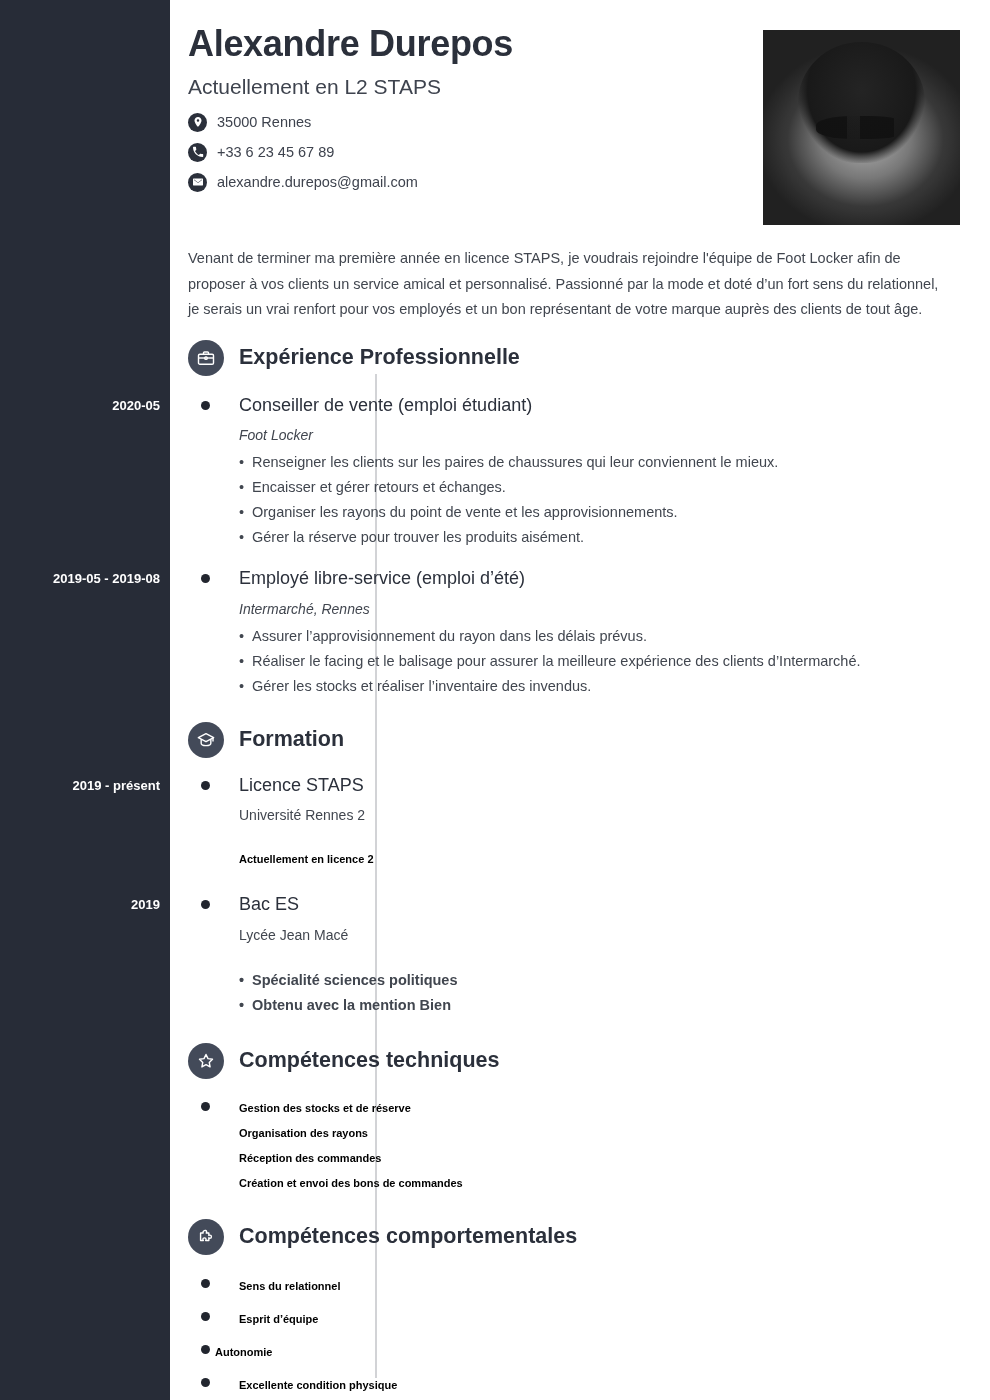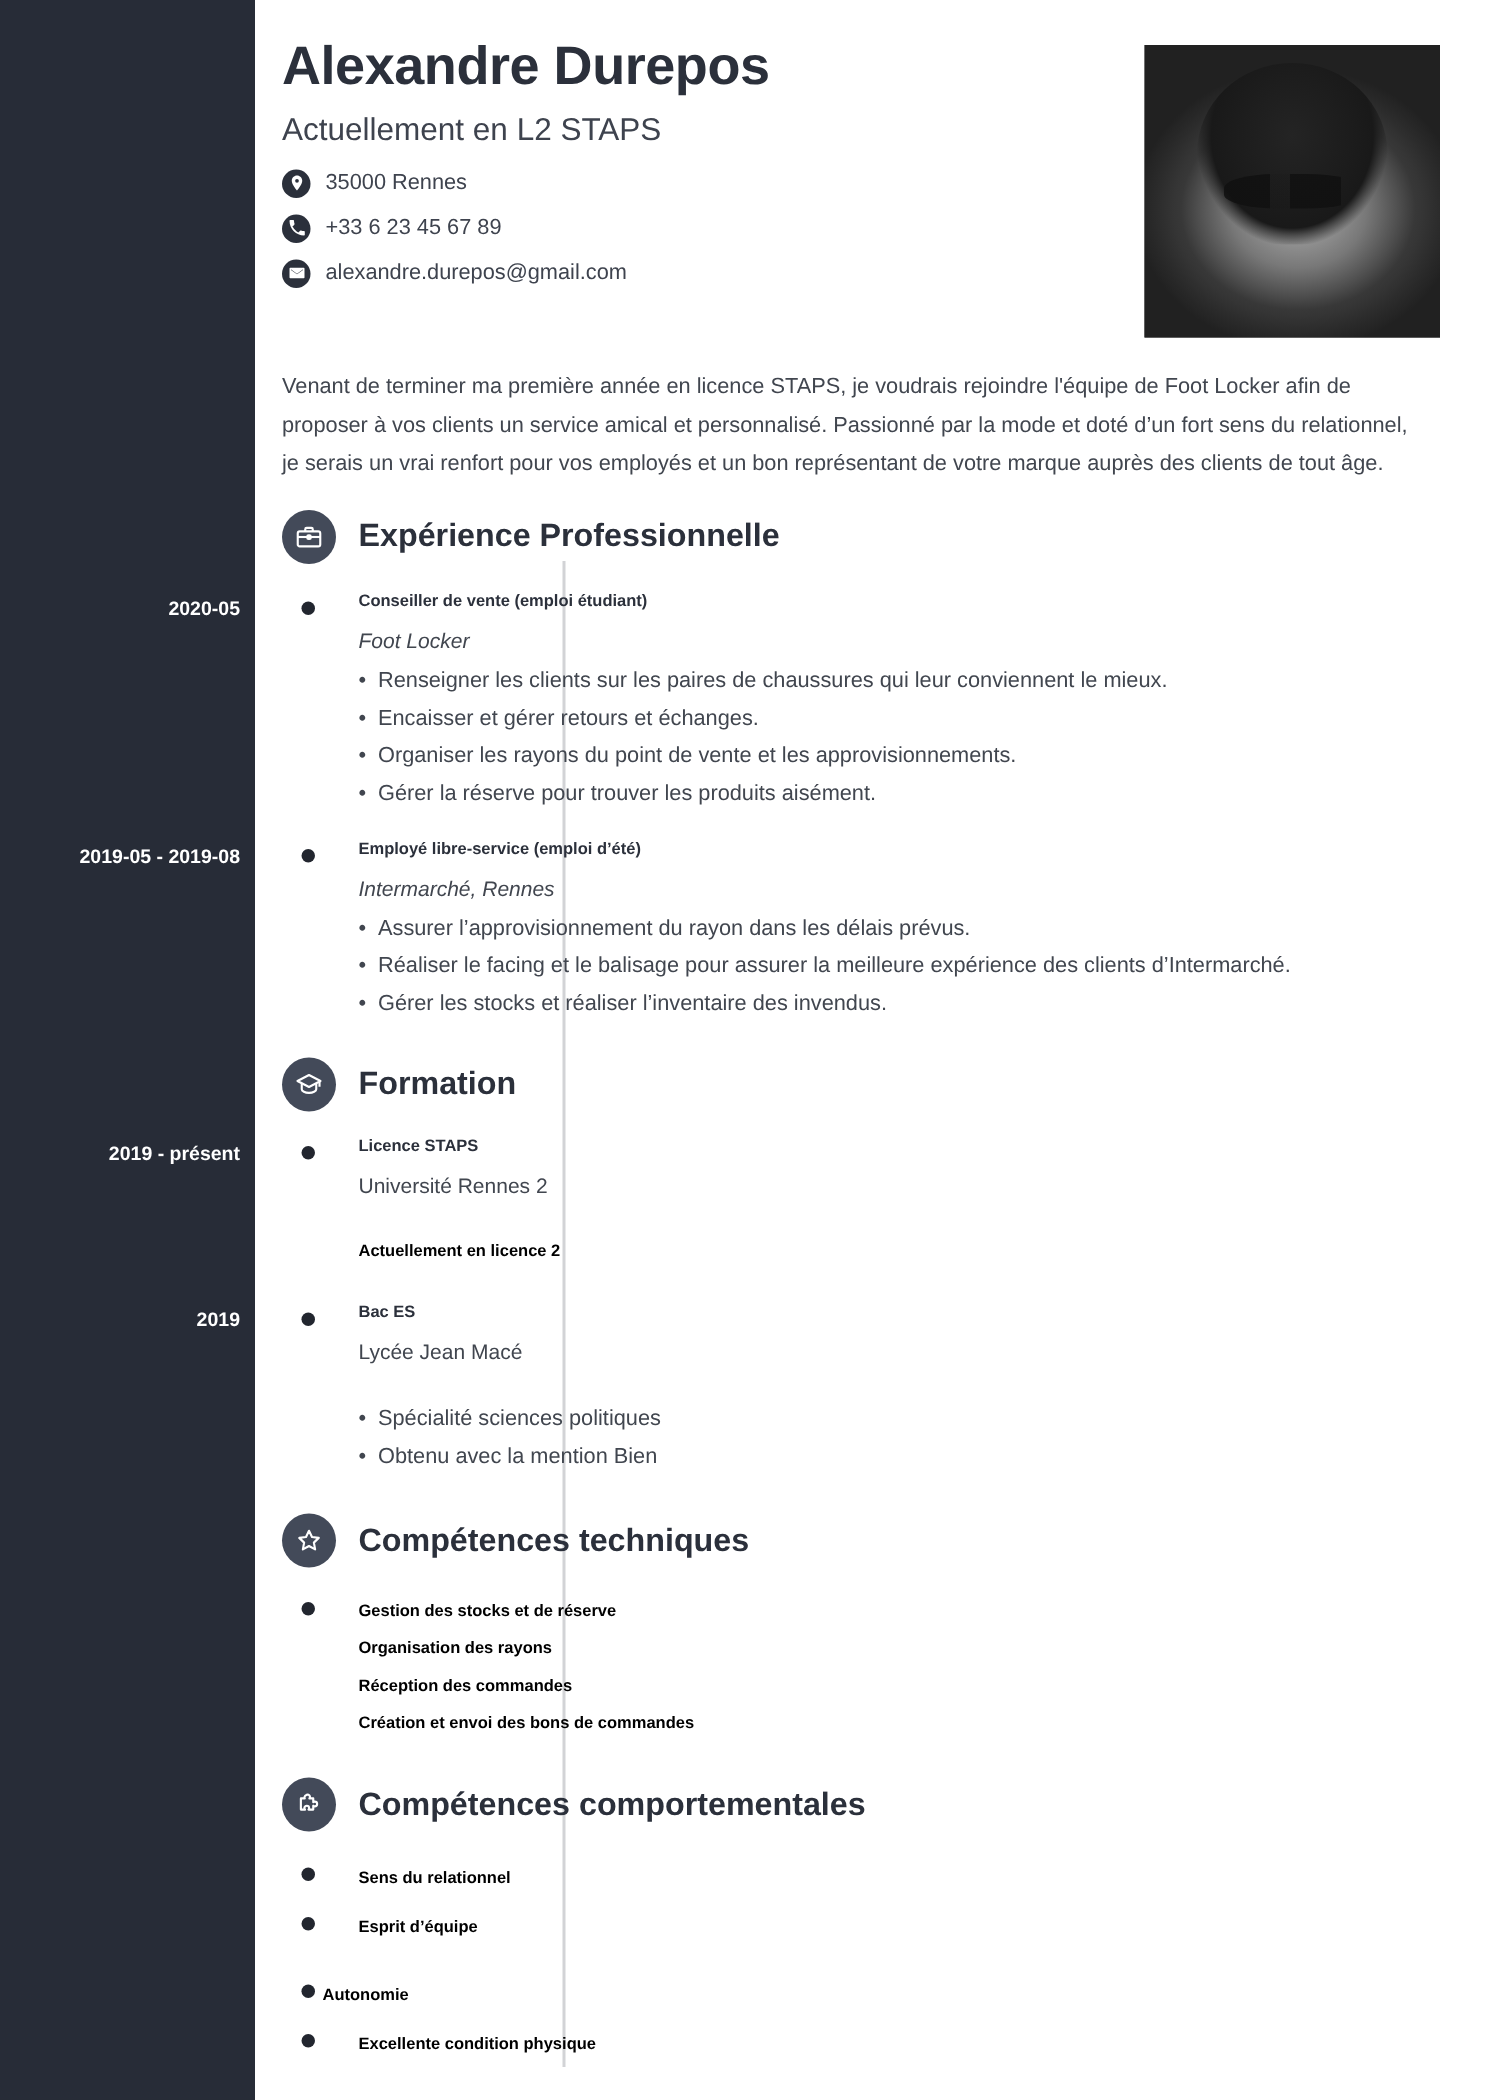--- a/index.html
+++ b/index.html
@@ -153,22 +153,22 @@
   }
   .dot {
     position: absolute;
     left: 31px;
     width: 9px; height: 9px;
     border-radius: 50%;
     background: #22262f;
     z-index: 2;
   }
   .entry-title {
-    font-size: 11px;
-    font-weight: bold;
+    font-size: 18px;
+    font-weight: normal;
     color: #2b303b;
     line-height: 1.2;
   }
   .entry-sub {
     font-size: 14px;
     font-style: italic;
     color: #41464f;
     margin-top: 11px;
   }
   .entry-sub.plain { font-style: normal; }
@@ -309,21 +309,21 @@
       <div class="entry-title">Licence STAPS</div>
       <div class="entry-sub plain">Université Rennes 2</div>
       <div class="plain-line" style="margin-top:24px;">Actuellement en licence 2</div>
     </div>
 
     <div class="entry" style="margin-top:22px;">
       <span class="dot" style="top:6px;"></span>
       <span class="date" style="top:3px;">2019</span>
       <div class="entry-title">Bac ES</div>
       <div class="entry-sub plain">Lycée Jean Macé</div>
-      <ul class="bullets" style="margin-top:25px;">
+      <ul class="bullets" style="margin-top:25px;font-weight:bold;">
         <li>Spécialité sciences politiques</li>
         <li>Obtenu avec la mention Bien</li>
       </ul>
     </div>
   </div>
 
   <div class="section" style="margin-top:20px;">
     <div class="section-head">
       <span class="section-badge">
         <svg width="20" height="20" viewBox="0 0 24 24" fill="none" stroke="#ffffff" stroke-width="1.7" stroke-linejoin="round">
@@ -353,21 +353,21 @@
     </div>
 
     <div class="entry" style="margin-top:14px;">
       <span class="dot" style="top:5px;"></span>
       <div class="plain-line">Sens du relationnel</div>
     </div>
     <div class="entry" style="margin-top:8px;">
       <span class="dot" style="top:5px;"></span>
       <div class="plain-line">Esprit d’équipe</div>
     </div>
-    <div class="entry" style="margin-top:20px;padding-left:45px;">
+    <div class="entry" style="margin-top:8px;padding-left:45px;">
       <span class="dot" style="top:5px;"></span>
       <div class="plain-line">Autonomie</div>
     </div>
     <div class="entry" style="margin-top:8px;">
       <span class="dot" style="top:5px;"></span>
       <div class="plain-line">Excellente condition physique</div>
     </div>
   </div>
 
 </div>

